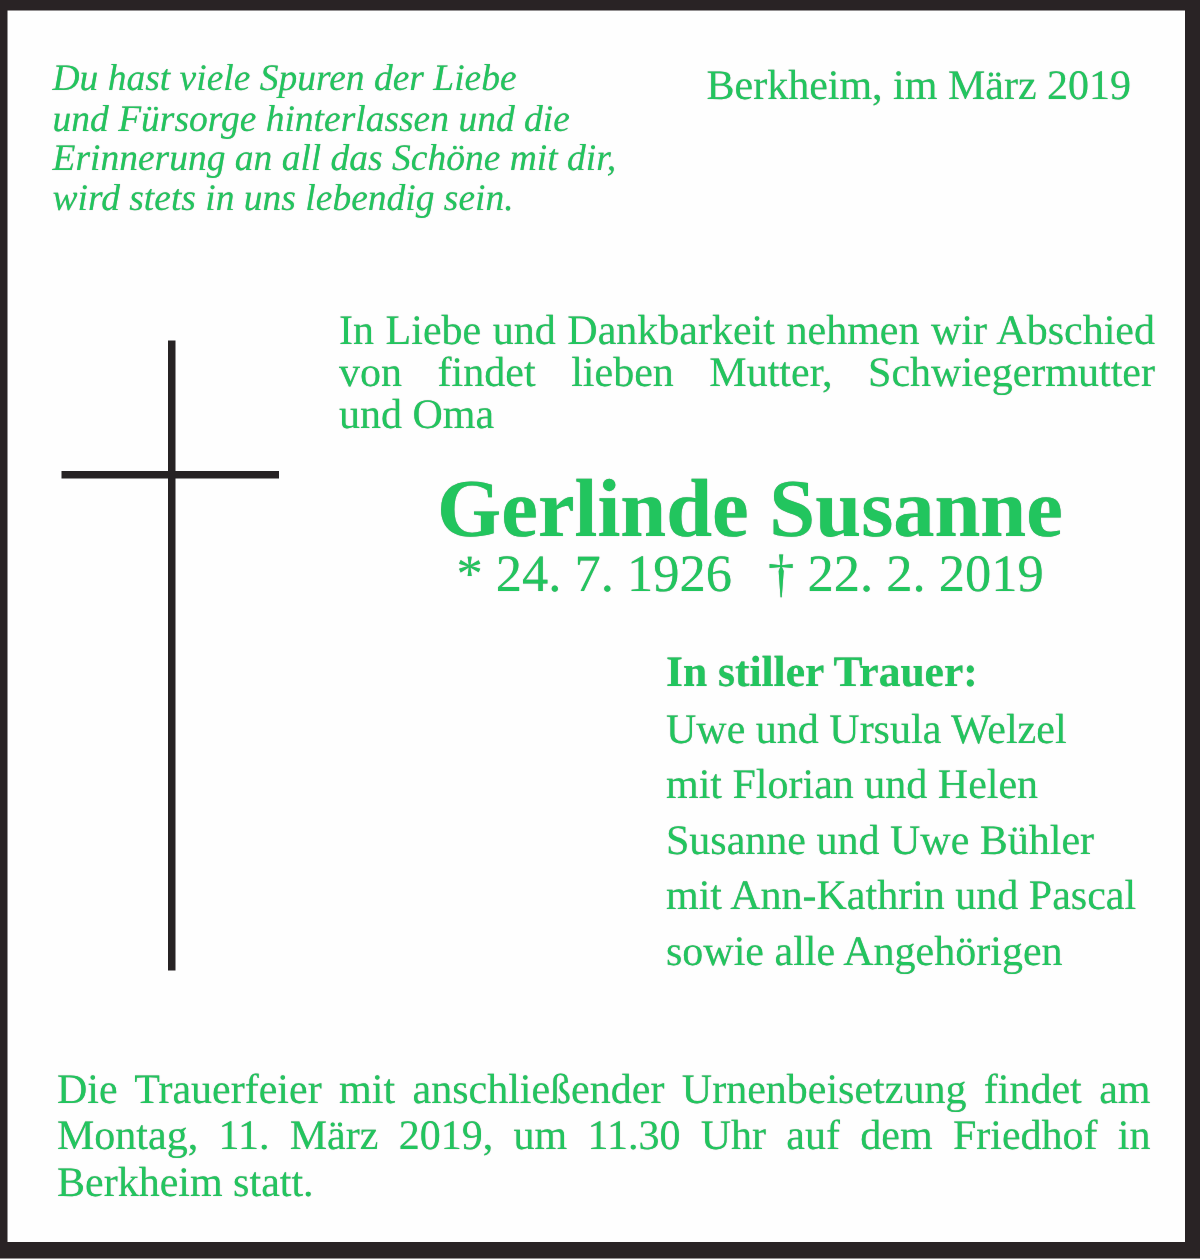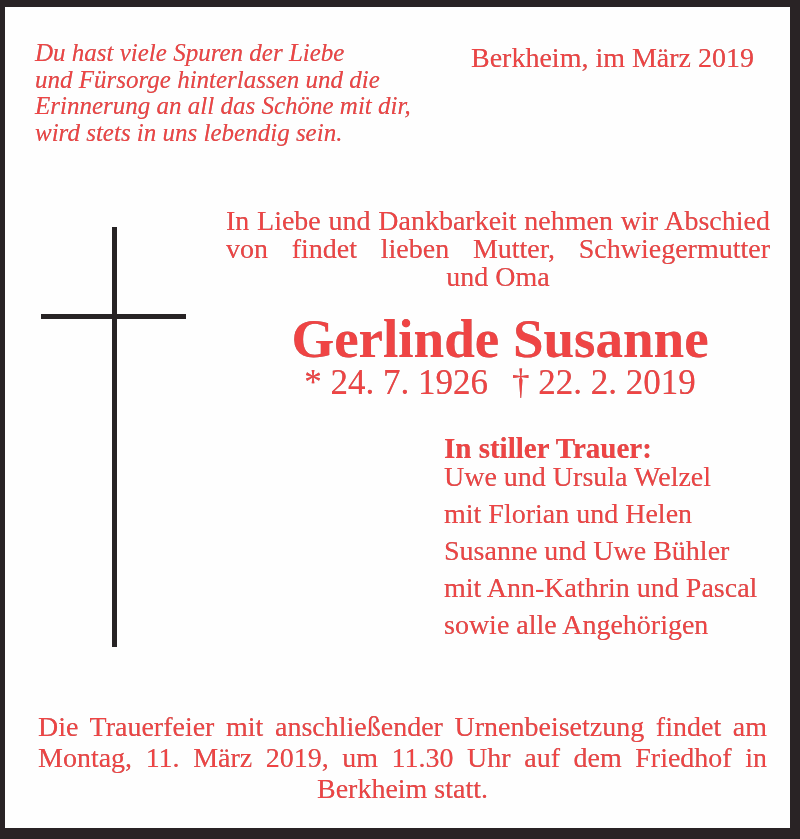--- a/index.html
+++ b/index.html
@@ -22,21 +22,21 @@
   .sheet {
     position: absolute;
     left: 5px;
     top: 7px;
     right: 10px;
     bottom: 11px;
     background: #fefefe;
   }
   .abs { position: absolute; }
   .txt {
-    color: #ef4444;
+    color: #22c55e;
     text-shadow: 0 0 0.6px rgba(30,28,28,0.45);
     white-space: nowrap;
   }
   
   .epigraph {
     left: 35px;
     top: 40px;
     font-style: italic;
     font-size: 25px;
     line-height: 26.7px;
@@ -71,21 +71,21 @@
     width: 544px;
     font-size: 28px;
     line-height: 28px;
   }
   .jline {
     text-align: justify;
     text-align-last: justify;
     white-space: normal;
   }
   .lline {
-    text-align: center;
+    text-align: left;
     white-space: normal;
   }
   
   .name-line {
     left: 225px;
     top: 311px;
     width: 550px;
     text-align: center;
     font-weight: bold;
     font-size: 55px;
@@ -106,21 +106,21 @@
   .trauer-heading {
     left: 444px;
     top: 434px;
     font-weight: bold;
     font-size: 29px;
     line-height: 29px;
     font-family: Liberation Serif, serif;
   }
   .mourners {
     left: 444px;
-    top: 458px;
+    top: 468px;
     font-size: 28px;
     line-height: 37px;
   }
   
   .funeral {
     left: 38px;
     top: 711px;
     width: 729px;
     font-size: 28px;
     line-height: 31px;

